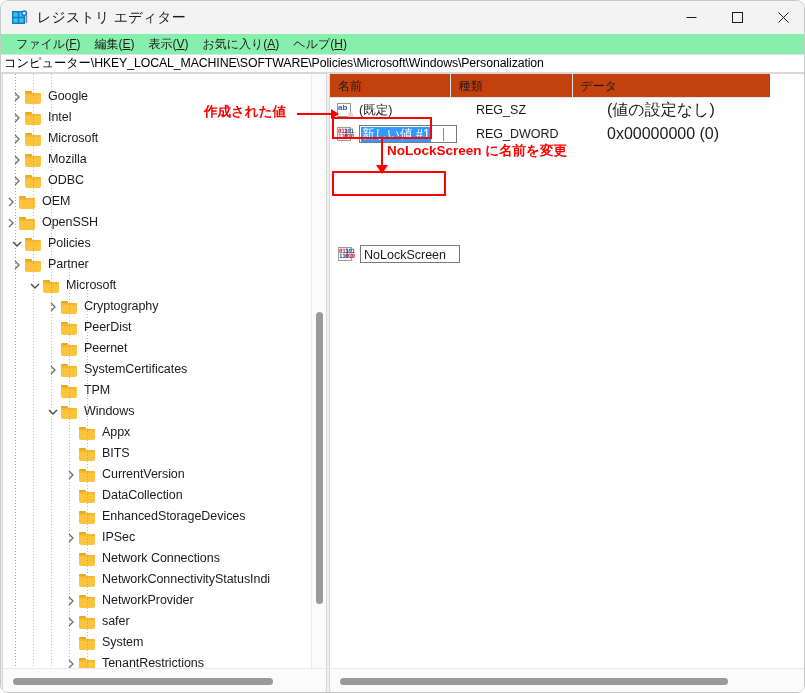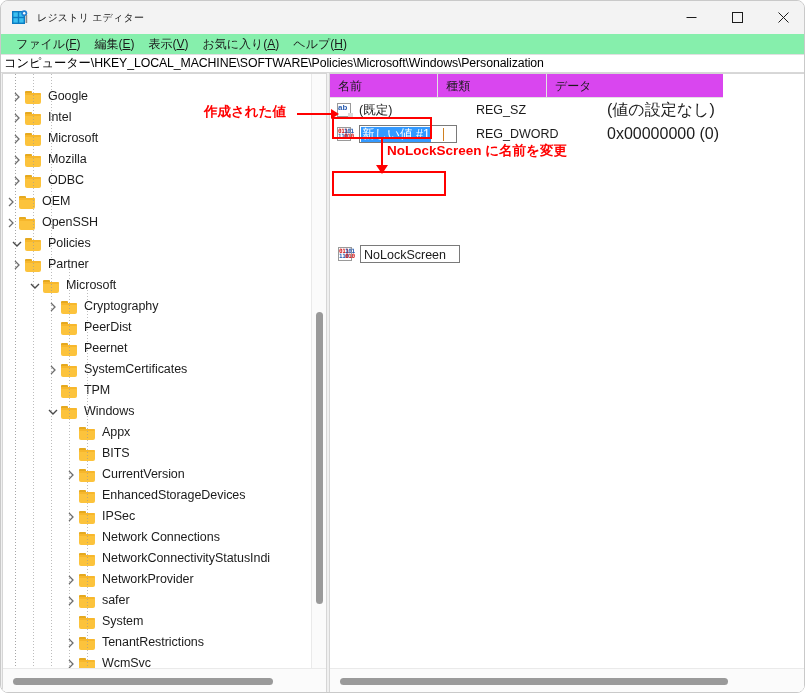--- a/index.html
+++ b/index.html
@@ -25,21 +25,21 @@
     width: 805px; height: 33px;
     background: #f3f3f3;
     display: flex; align-items: center;
   }
   .title-icon {
     width: 16px; height: 16px;
     margin-left: 11px; margin-right: 9px;
     position: relative; flex: none;
   }
   .title-text {
-    font-size: 10px; color: #1b1b1b;
+    font-size: 14px; color: #1b1b1b;
     letter-spacing: .2px; white-space: nowrap;
   }
   .win-btns {
     position: absolute; right: 0; top: 0;
     height: 33px; display: flex;
   }
   .win-btn {
     width: 46px; height: 33px;
     display: flex; align-items: center; justify-content: center;
     color: #1b1b1b;
@@ -173,24 +173,24 @@
   }
   .hthumb {
     position: absolute; top: 9px; left: 10px;
     height: 7px; border-radius: 4px;
     background: #9a9a9a;
   }
 
   
   .list-header {
     position: absolute; top: 0; left: 0;
-    width: 393px; height: 24px;
+    width: 440px; height: 24px;
     display: flex;
     border-bottom: 1px solid #e2e2e2;
-    background: #d946ef;
+    background: #c2410c;
   }
   .hcell {
     font-size: 12px; color: #1b1b1b;
     padding: 4px 0 0 8px;
     border-right: 1px solid #e2e2e2;
     height: 24px;
     white-space: nowrap;
   }
   .list-rows {
     position: absolute; top: 24px; left: 0;
@@ -580,20 +580,29 @@
             </span>
             <span class="tree-label">CurrentVersion</span>
           </div>
           <div class="tree-row" style="padding-left: 60px;">
             <span class="twisty"></span>
             <span class="folder">
               <span class="folder-tab"></span>
               <span class="folder-body"></span>
               <span class="folder-lip"></span>
             </span>
+            <span class="tree-label">DataCollection</span>
+          </div>
+          <div class="tree-row" style="padding-left: 60px;">
+            <span class="twisty"></span>
+            <span class="folder">
+              <span class="folder-tab"></span>
+              <span class="folder-body"></span>
+              <span class="folder-lip"></span>
+            </span>
             <span class="tree-label">EnhancedStorageDevices</span>
           </div>
           <div class="tree-row" style="padding-left: 60px;">
             <span class="twisty">
               <svg width="8" height="10" viewBox="0 0 8 10">
                 <polyline points="2,1 6,5 2,9" fill="none" stroke="#6d6d6d" stroke-width="1.3"></polyline>
               </svg>
             </span>
             <span class="folder">
               <span class="folder-tab"></span>

